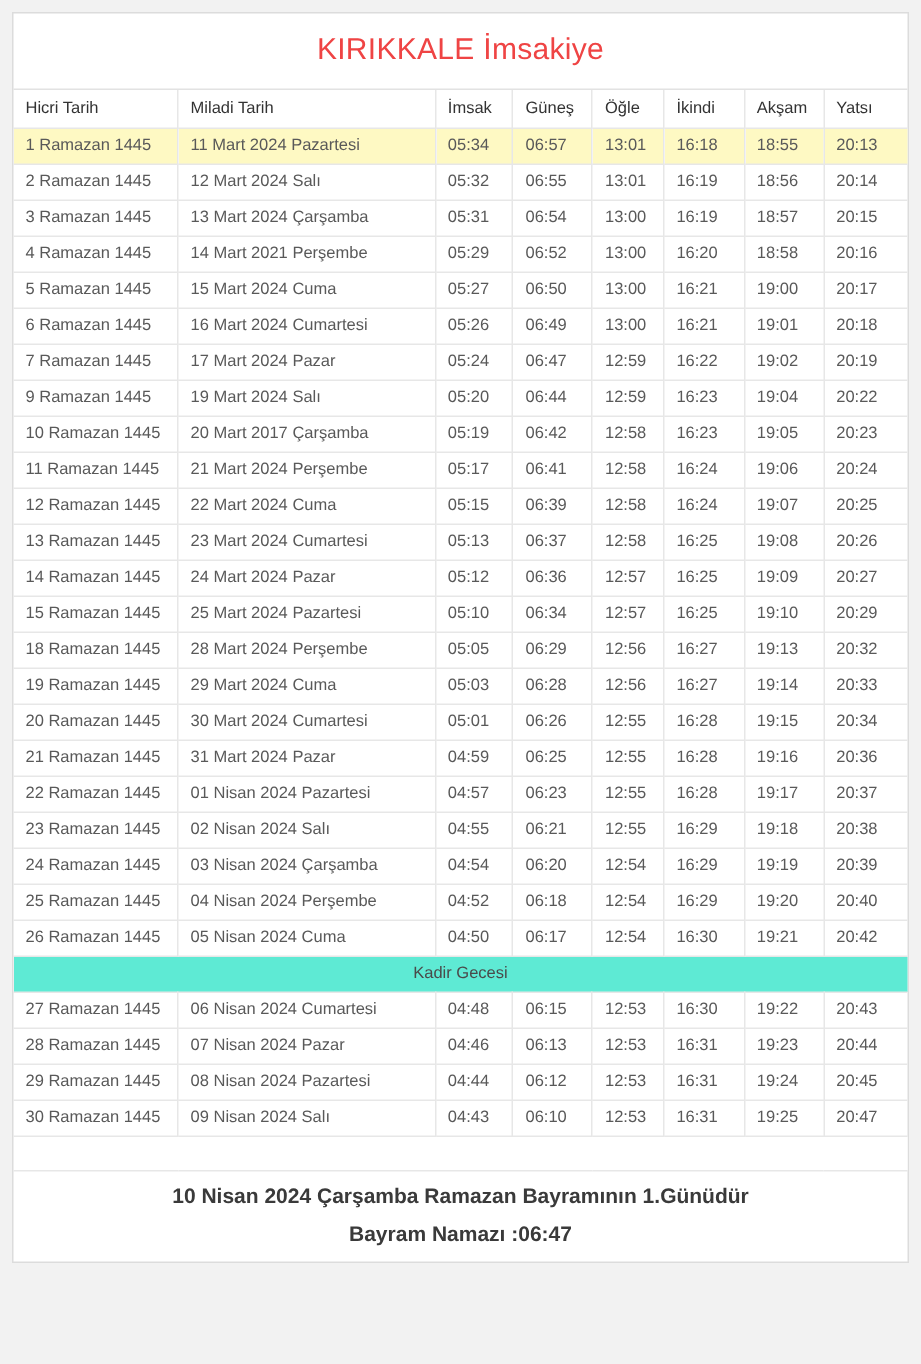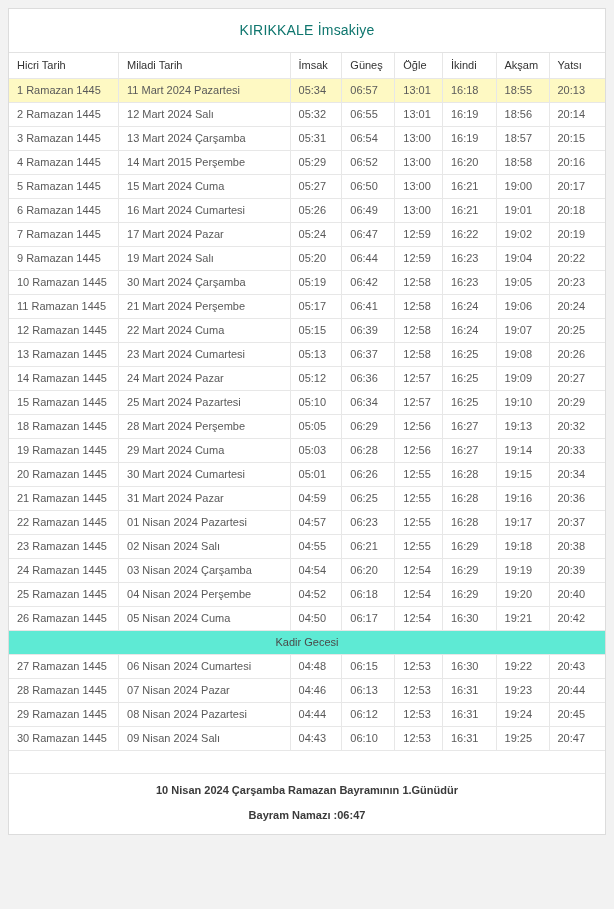--- a/index.html
+++ b/index.html
@@ -9,22 +9,22 @@
     background: #f2f2f2;
   }
   body { min-height: 909px; }
   .container {
     margin: 8px;
     background: #ffffff;
     border: 1px solid #dcdcdc;
   }
   .page-title {
     text-align: center;
-    font-size: 14px;
-    color: #0f766e;
+    font-size: 20px;
+    color: #ef4444;
     padding: 13px 0 14px 0;
     border-bottom: 1px solid #e2e2e2;
     letter-spacing: 0.2px;
   }
   table {
     width: 100%;
     border-collapse: collapse;
     table-layout: fixed;
   }
   th, td {
@@ -55,21 +55,21 @@
     height: 23px;
     border-right: none;
     background: #ffffff;
   }
   .footer-note {
     border-top: none;
     padding: 10px 8px 12px 8px;
     text-align: center;
   }
   .footer-line1, .footer-line2 {
-    font-size: 11px;
+    font-size: 14px;
     font-weight: bold;
     color: #3a3a3a;
     line-height: 13px;
   }
   .footer-line2 { margin-top: 12px; }
 </style>
 </head>
 <body>
 
 <div class="container">
@@ -125,21 +125,21 @@
           <td>13 Mart 2024 Çarşamba</td>
           <td>05:31</td>
           <td>06:54</td>
           <td>13:00</td>
           <td>16:19</td>
           <td>18:57</td>
           <td>20:15</td>
         </tr>
         <tr>
           <td>4 Ramazan 1445</td>
-          <td>14 Mart 2015 Perşembe</td>
+          <td>14 Mart 2021 Perşembe</td>
           <td>05:29</td>
           <td>06:52</td>
           <td>13:00</td>
           <td>16:20</td>
           <td>18:58</td>
           <td>20:16</td>
         </tr>
         <tr>
           <td>5 Ramazan 1445</td>
           <td>15 Mart 2024 Cuma</td>
@@ -175,21 +175,21 @@
           <td>19 Mart 2024 Salı</td>
           <td>05:20</td>
           <td>06:44</td>
           <td>12:59</td>
           <td>16:23</td>
           <td>19:04</td>
           <td>20:22</td>
         </tr>
         <tr>
           <td>10 Ramazan 1445</td>
-          <td>30 Mart 2024 Çarşamba</td>
+          <td>20 Mart 2017 Çarşamba</td>
           <td>05:19</td>
           <td>06:42</td>
           <td>12:58</td>
           <td>16:23</td>
           <td>19:05</td>
           <td>20:23</td>
         </tr>
         <tr>
           <td>11 Ramazan 1445</td>
           <td>21 Mart 2024 Perşembe</td>

